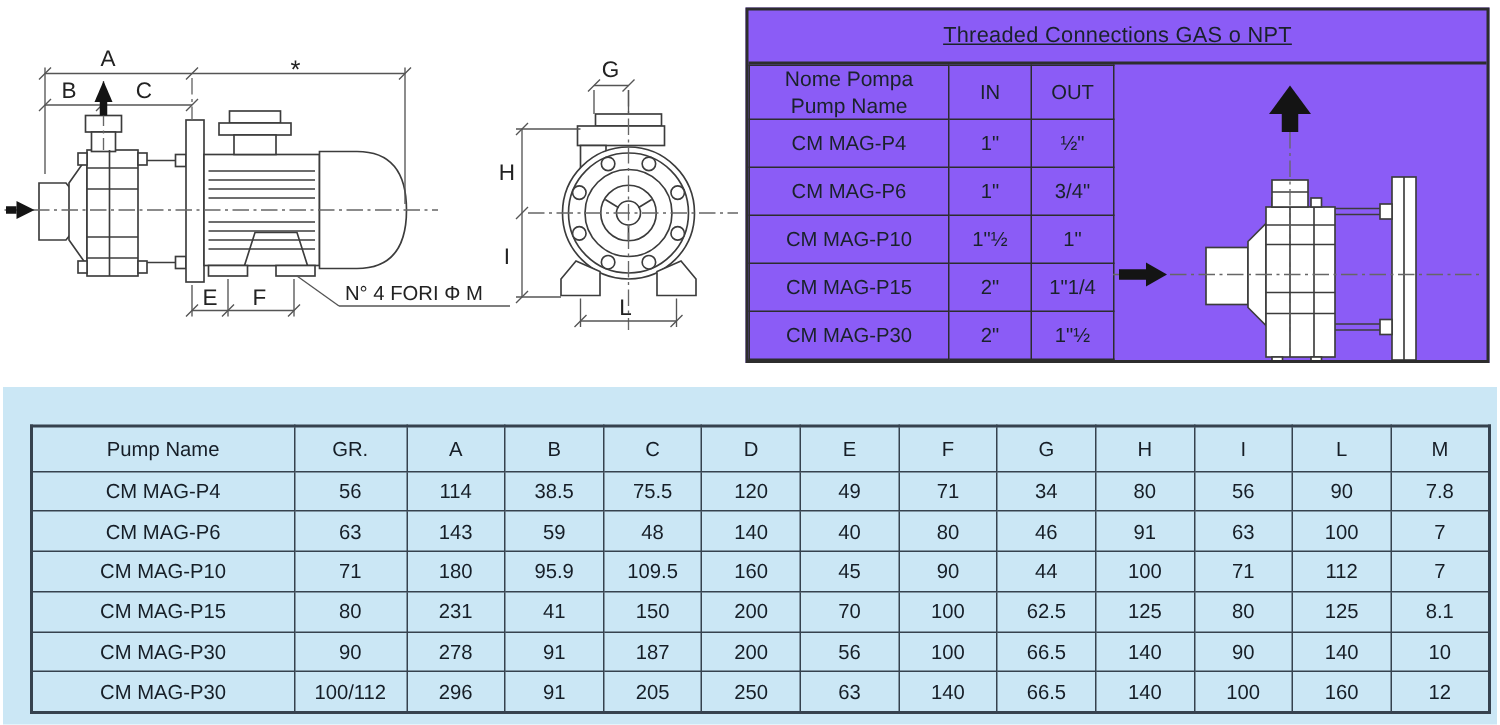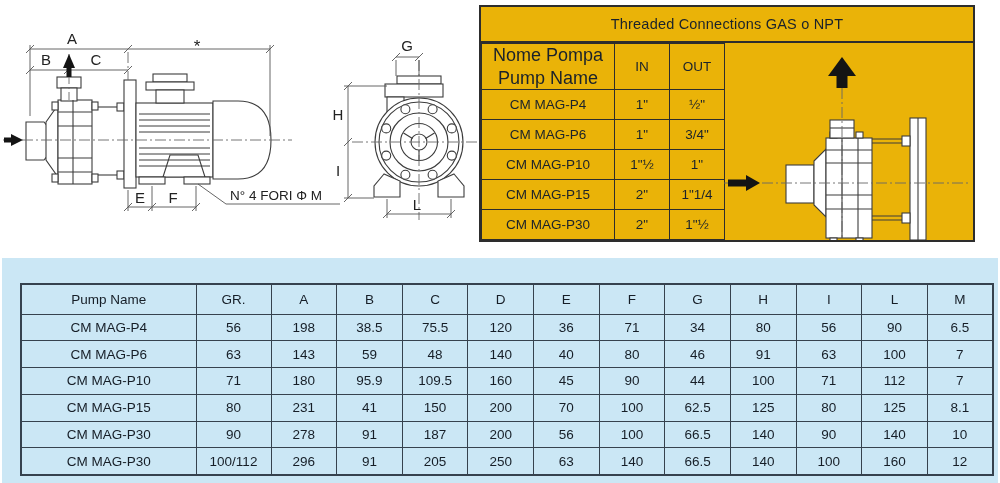--- a/index.html
+++ b/index.html
@@ -8,37 +8,37 @@
     font-family:"Liberation Sans", sans-serif;color:#1a222b;overflow:hidden;
   }
   
   #main-drawing{position:absolute;left:0;top:0;}
   .dim-label{font-size:15px;fill:#222;}
   .note-label{font-size:13.5px;fill:#222;}
   .star-label{font-size:17px;fill:#222;}
 
   
   .tc-box{
-    position:absolute;left:479px;top:5px;width:496px;height:237px;
-    border:2px solid #2d2d2d;background:#eab308;box-sizing:border-box;
+    position:absolute;left:497px;top:5px;width:496px;height:237px;
+    border:2px solid #2d2d2d;background:#8b5cf6;box-sizing:border-box;text-decoration:underline;
   }
   .tc-title{
     height:34px;border-bottom:2px solid #2d2d2d;display:flex;
     align-items:center;justify-content:center;font-size:14.5px;letter-spacing:.2px;
   }
   .tc-body{position:relative;height:197px;}
   .tc-table{
     position:absolute;left:0;top:0;border-collapse:collapse;table-layout:fixed;
     width:243px;height:197px;font-size:13.5px;
   }
   .tc-table th,.tc-table td{
     border:1.5px solid #2d2d2d;text-align:center;vertical-align:middle;
     padding:0;font-weight:400;
   }
-  .tc-name-h{line-height:1.25;font-size:18px;}
+  .tc-name-h{line-height:1.25;font-size:14px;}
   .tc-head-drawing{position:absolute;right:0;top:0;}
 
   
   .dims-panel{
     position:absolute;left:2px;right:2px;top:258px;bottom:0;background:#cbe7f5;
   }
   .dim-table{
     position:absolute;left:18px;top:25px;width:974px;height:191px;
     border-collapse:collapse;table-layout:fixed;font-size:13.5px;
     border:2px solid #36424e;
@@ -302,31 +302,31 @@
         <th>H</th>
         <th>I</th>
         <th>L</th>
         <th>M</th>
       </tr>
     </thead>
     <tbody>
         <tr>
           <td>CM MAG-P4</td>
           <td>56</td>
-          <td>198</td>
+          <td>114</td>
           <td>38.5</td>
           <td>75.5</td>
           <td>120</td>
-          <td>36</td>
+          <td>49</td>
           <td>71</td>
           <td>34</td>
           <td>80</td>
           <td>56</td>
           <td>90</td>
-          <td>6.5</td>
+          <td>7.8</td>
         </tr>
         <tr>
           <td>CM MAG-P6</td>
           <td>63</td>
           <td>143</td>
           <td>59</td>
           <td>48</td>
           <td>140</td>
           <td>40</td>
           <td>80</td>

